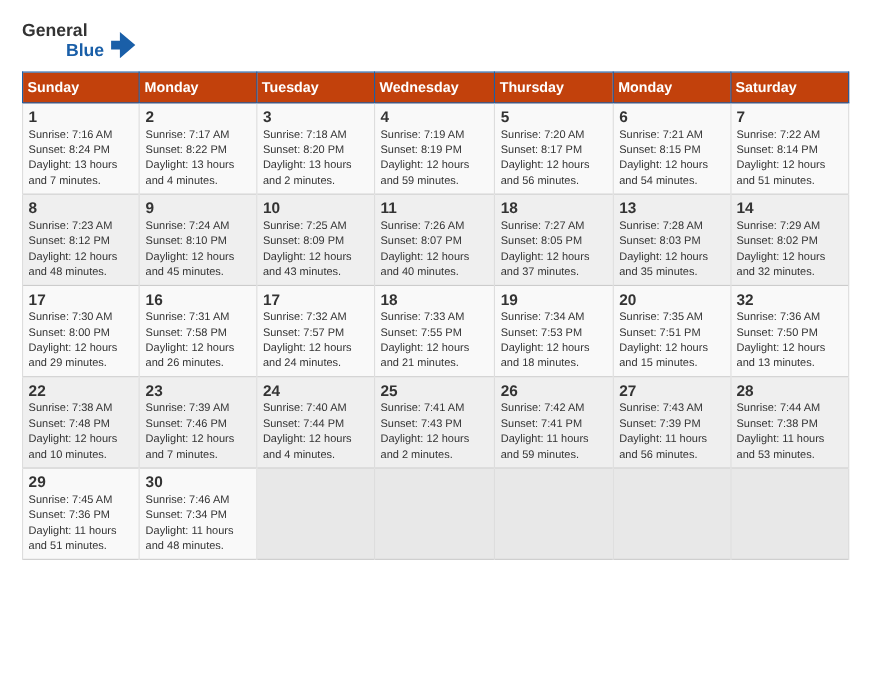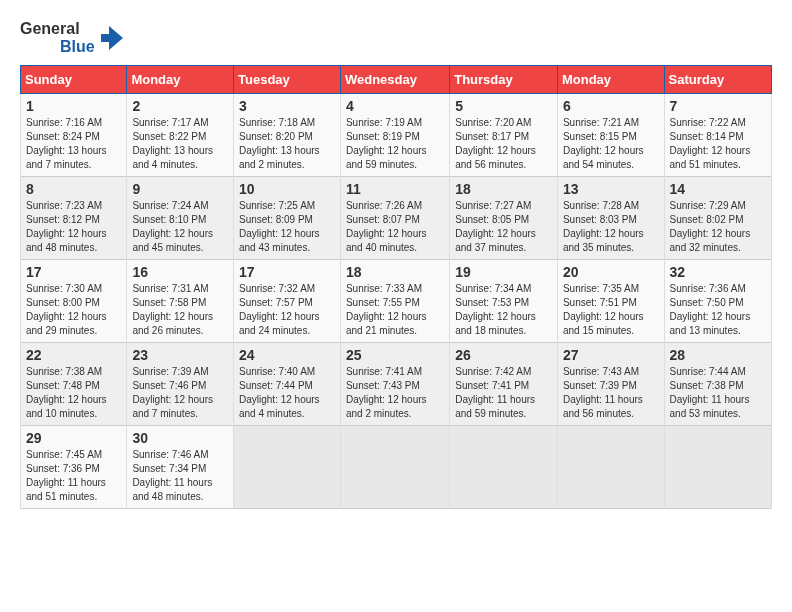--- a/index.html
+++ b/index.html
@@ -11,21 +11,21 @@
       padding: 20px;
     }
     .header-section {
       display: flex;
       justify-content: space-between;
       align-items: flex-start;
       margin-bottom: 10px;
     }
     .logo {
       display: flex;
-      align-items: center;
+      align-items: flex-end;
       gap: 4px;
     }
     .title-section {
       text-align: right;
     }
     .month-title {
       font-size: 36px;
       font-weight: bold;
       color: #333;
       line-height: 1.1;
@@ -33,21 +33,21 @@
     .location-title {
       font-size: 15px;
       color: #555;
     }
     table {
       width: 100%;
       border-collapse: collapse;
       font-size: 11px;
     }
     thead tr {
-      background: #ef4444;
+      background: #c2410c;
       color: #fff;
     }
     thead th {
       padding: 6px 4px;
       font-size: 13px;
       font-weight: bold;
       text-align: left;
       border: 1px solid #1a5fa8;
     }
     tbody tr {

